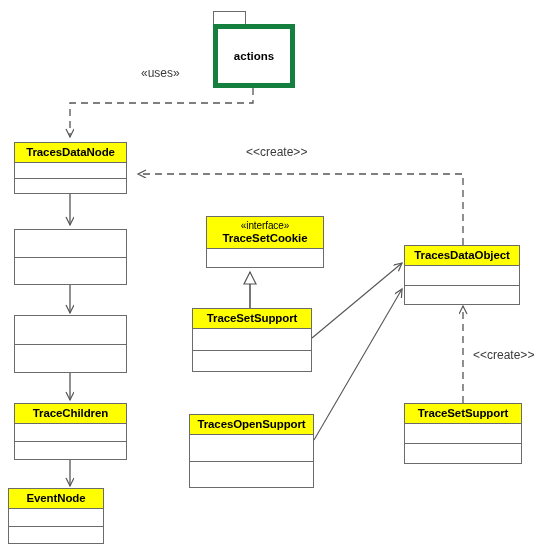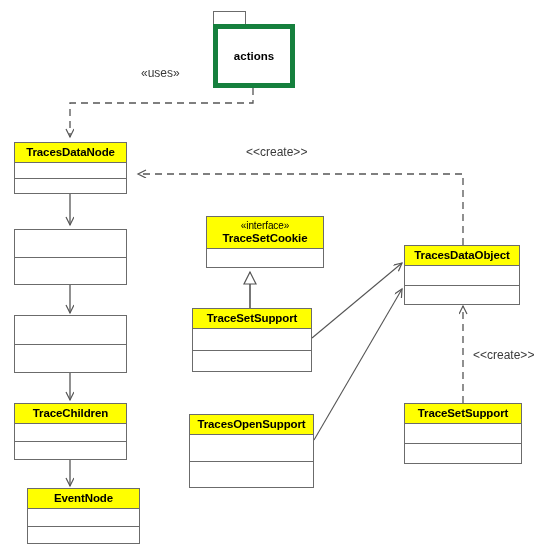--- a/index.html
+++ b/index.html
@@ -174,21 +174,21 @@
   </div>
 
   <div class="node uml-class" style="left:14px; top:403px; width:113px; height:57px;">
     <div class="class-title">
       <span class="name-line">TraceChildren</span>
     </div>
     <div class="compartment"></div>
     <div class="compartment div-top"></div>
   </div>
 
-  <div class="node uml-class" style="left:27px; top:488px; width:113px; height:56px;">
+  <div class="node uml-class" style="left:8px; top:488px; width:96px; height:56px;">
     <div class="class-title">
       <span class="name-line">EventNode</span>
     </div>
     <div class="compartment"></div>
     <div class="compartment div-top"></div>
   </div>
 
   <div class="node uml-class" style="left:206px; top:216px; width:118px; height:52px;">
     <div class="class-title">
       <span class="stereo-line">«interface»</span>

